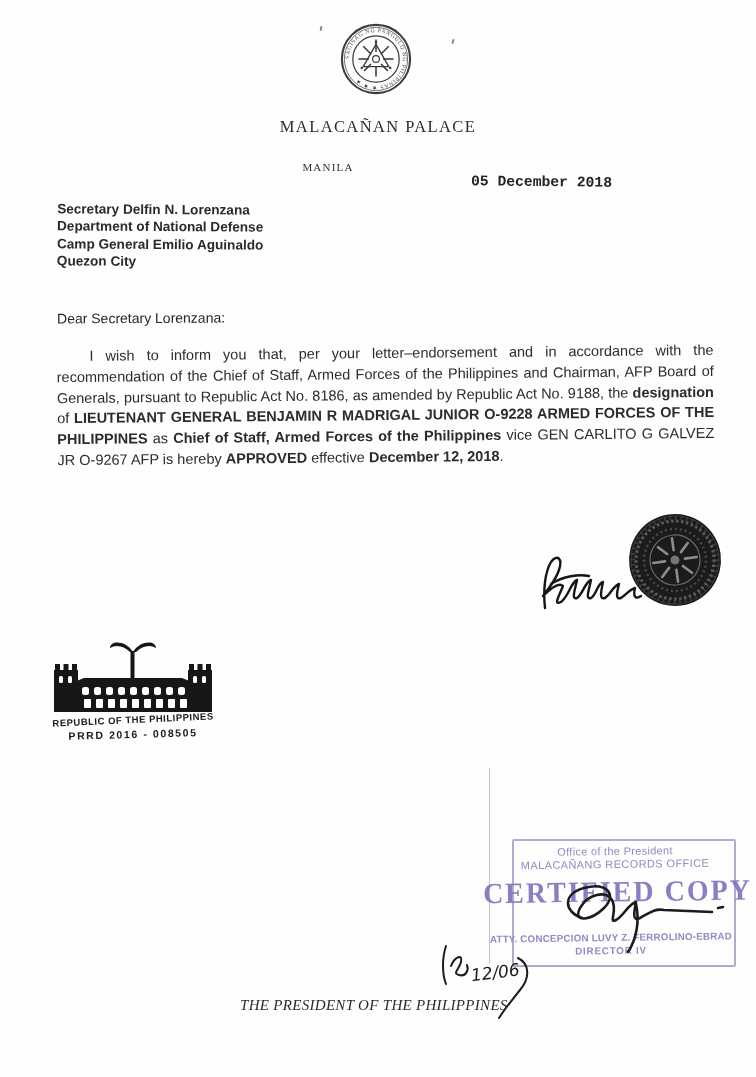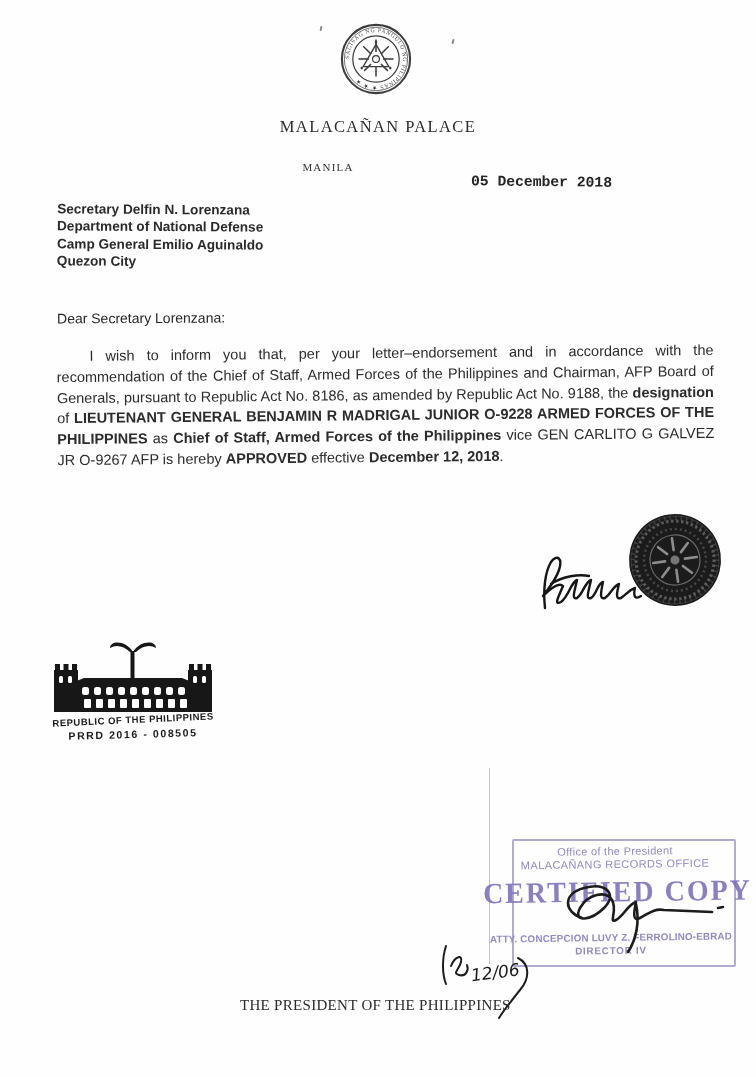--- a/index.html
+++ b/index.html
@@ -82,21 +82,21 @@
   }
   .cert-signatory-title{
     position:absolute;left:478px;top:945px;width:266px;text-align:center;
     font-size:9.8px;font-weight:700;color:#9488c2;letter-spacing:0.8px;transform:rotate(-0.8deg);
   }
   .cert-sig-svg{position:absolute;left:540px;top:878px;}
   .hand-note-svg{position:absolute;left:438px;top:938px;}
   
   .footer-line{
     position:absolute;left:240px;top:997px;white-space:nowrap;
-    font-family:"Liberation Serif",serif;font-size:15px;color:#2a2a2a;letter-spacing:0.3px;
+    font-family:"Liberation Serif",serif;font-size:15px;color:#2a2a2a;letter-spacing:0.3px;font-style:italic;
   }
 </style>
 </head>
 <body>
 
 <div class="page">
 
   <div class="speck" style="left:320px;top:26px;transform:rotate(12deg);"></div>
   <div class="speck" style="left:452px;top:39px;transform:rotate(14deg);"></div>
 

